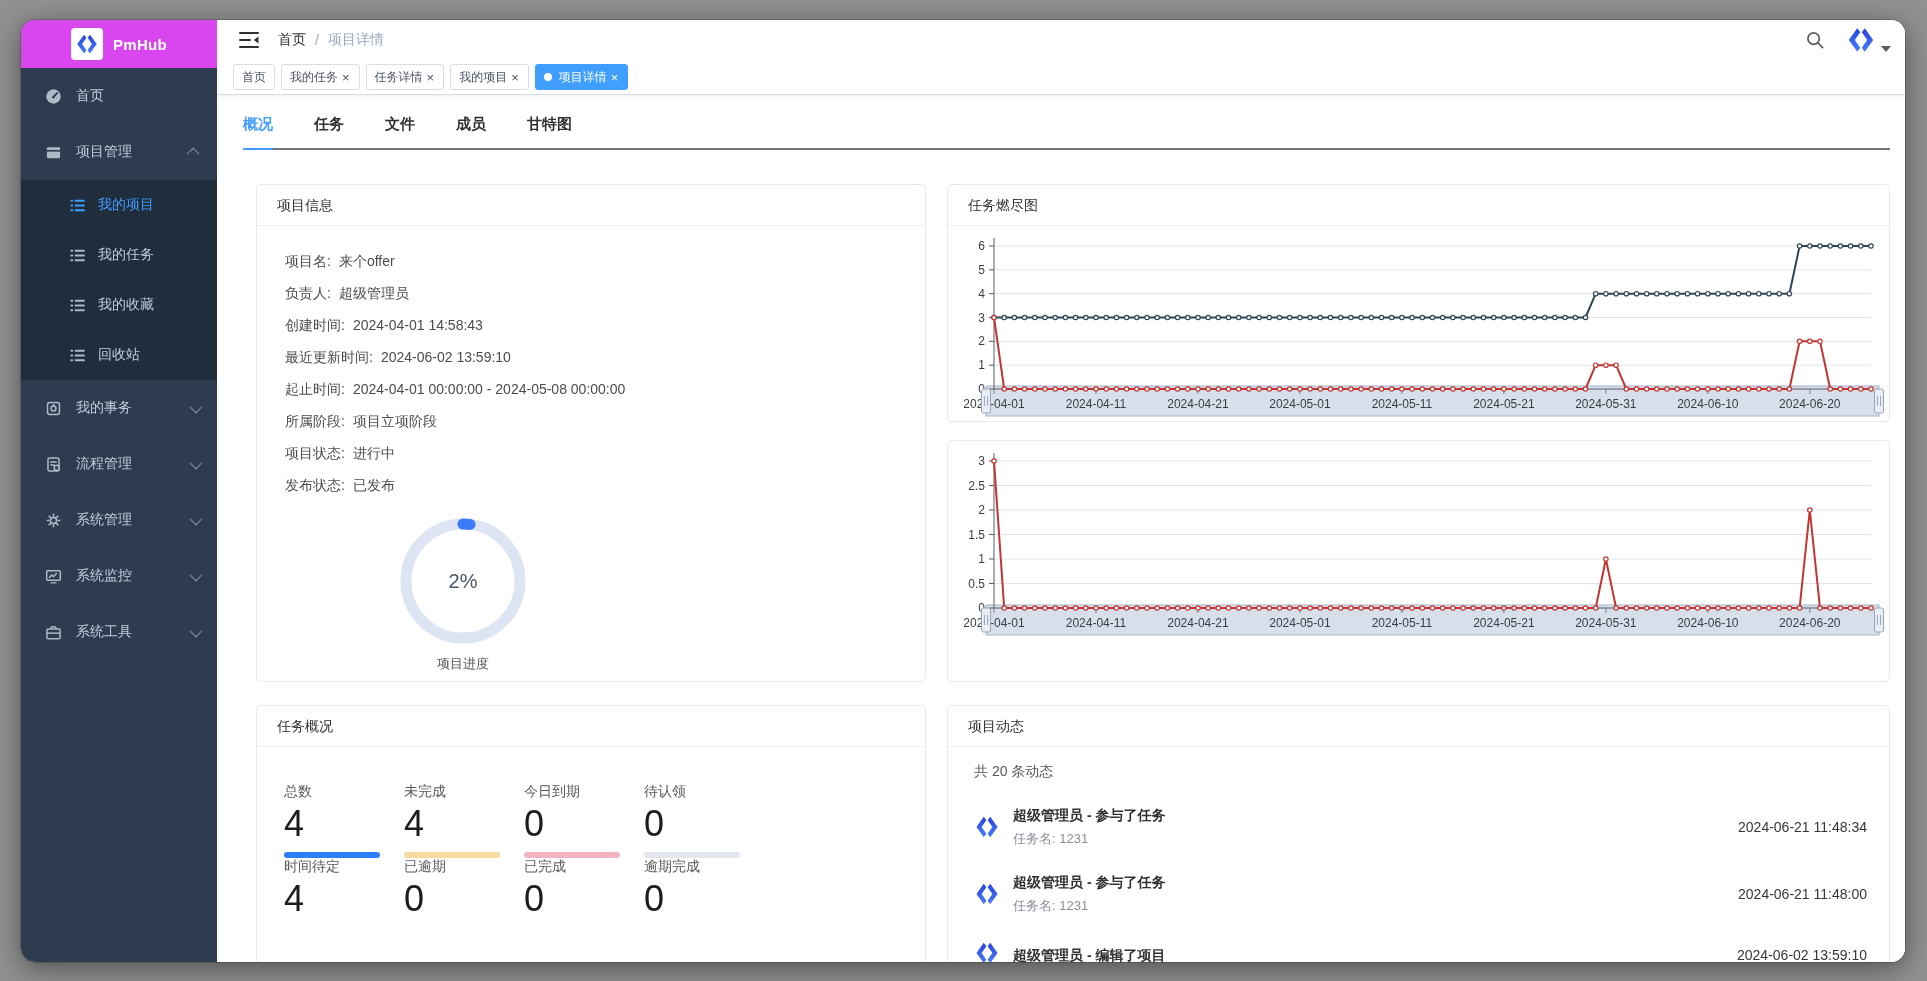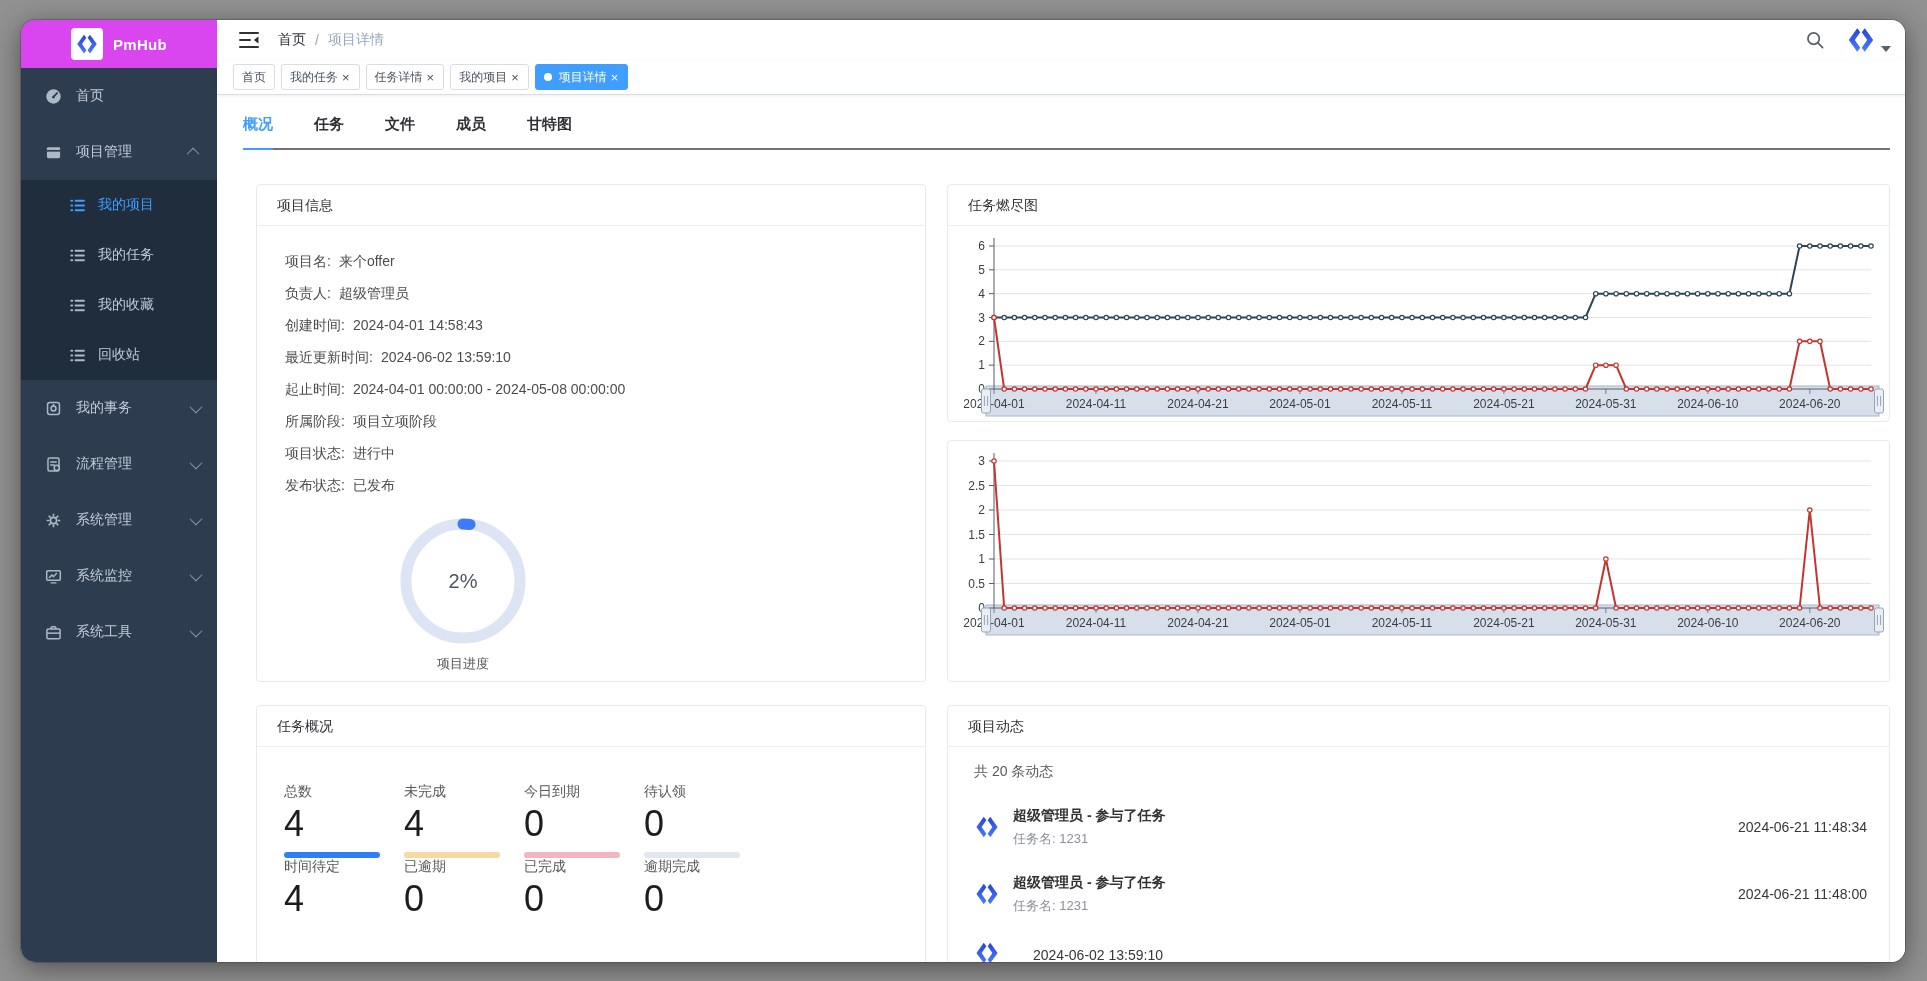--- a/index.html
+++ b/index.html
@@ -778,20 +778,23 @@
               <div class="act-main">
                   <div class="act-title">超级管理员 - 参与了任务</div>
                   <div class="act-sub">任务名: 1231</div>
                 </div>
               <div class="act-time">2024-06-21 11:48:00</div>
             </div>
             <div class="act-item">
               <svg class="act-avatar" viewBox="0 0 32 32">
                   <use href="#logo-sym"></use>
                 </svg>
+              <div class="act-main" style="padding-top:4px">
+                  <div class="act-title">超级管理员 - 编辑了项目</div>
+                </div>
               <div class="act-time" style="padding-top:4px">2024-06-02 13:59:10</div>
             </div>
           </div>
         </div>
 
       </div>
     </div>
   </div>
 </div>
 

